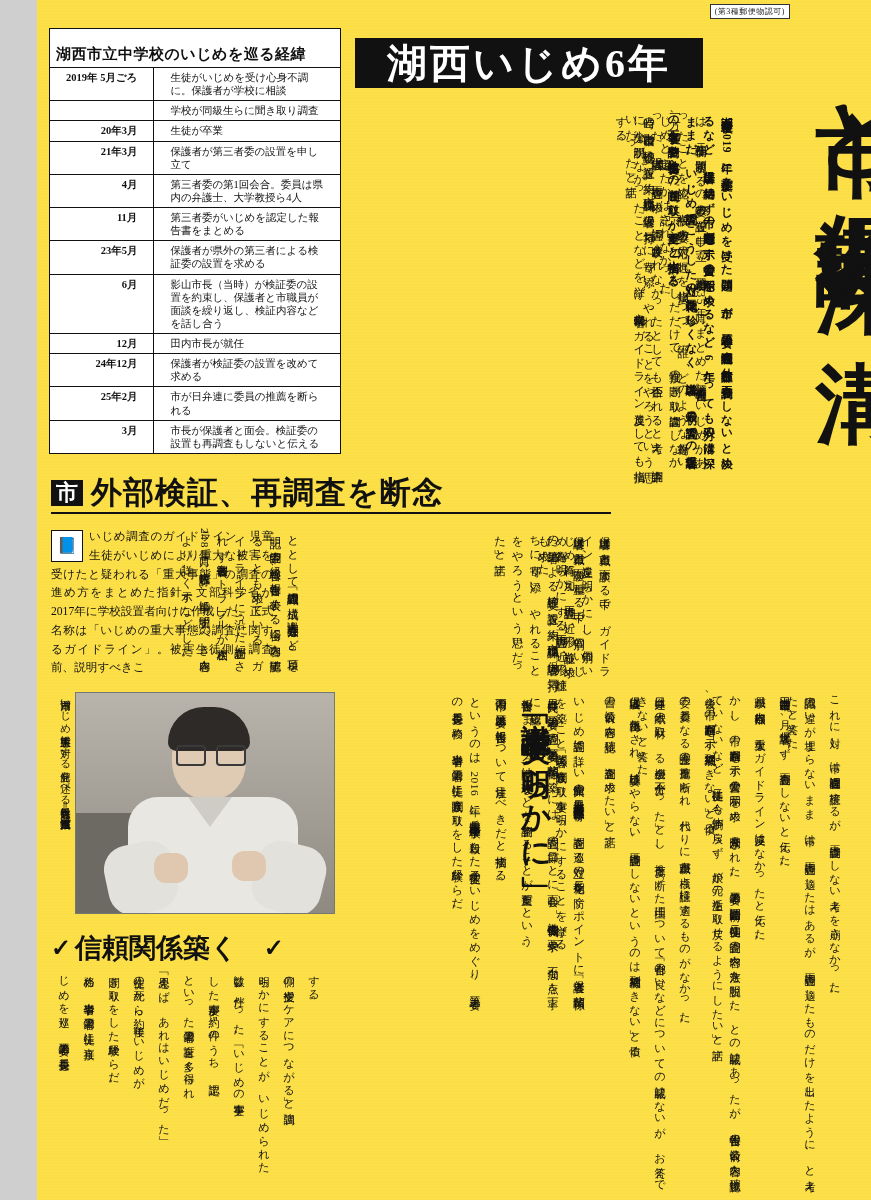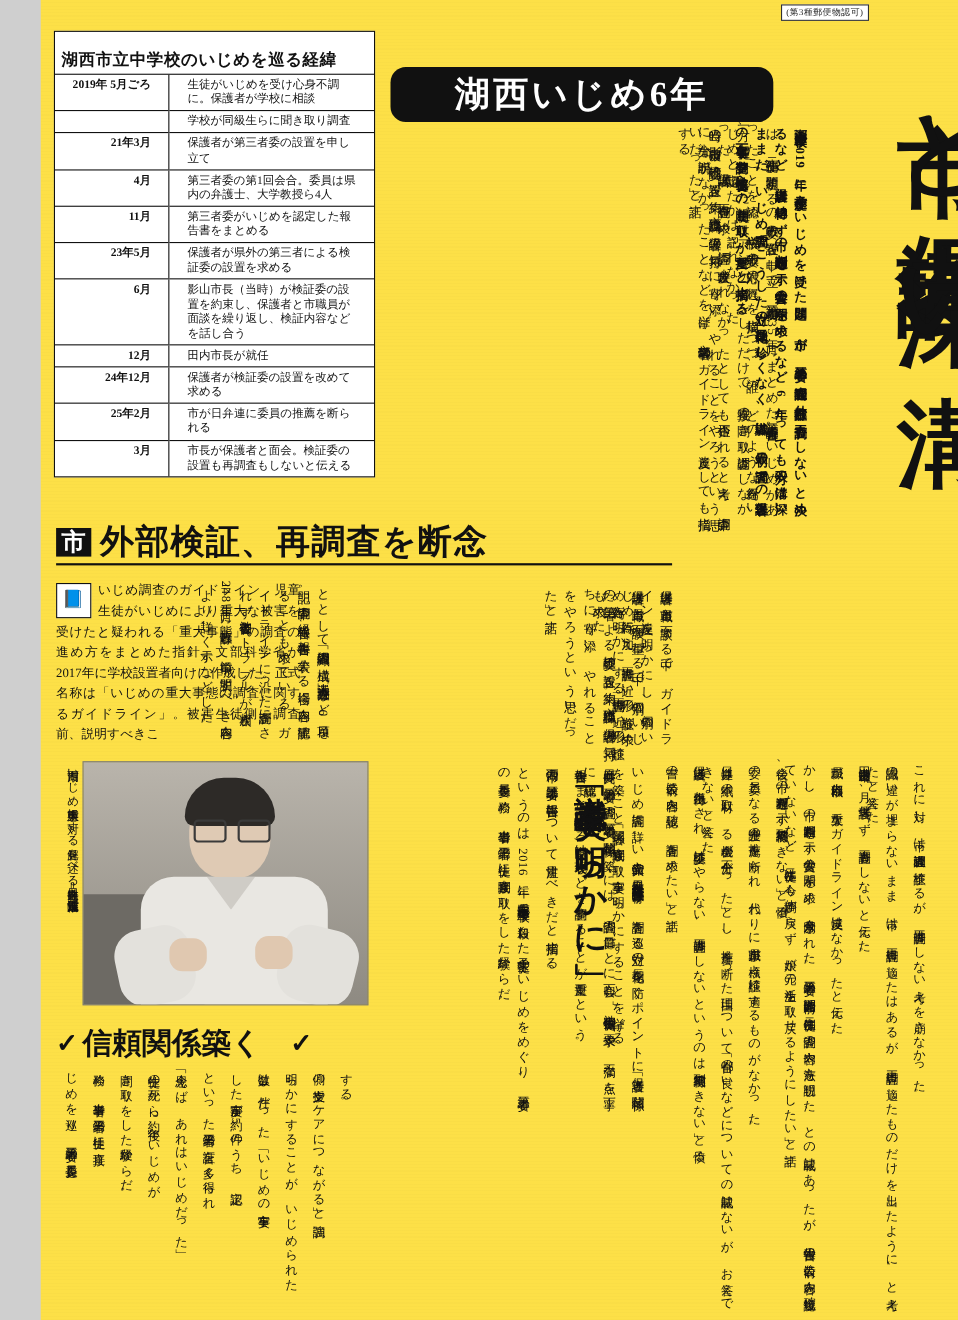--- a/index.html
+++ b/index.html
@@ -47,24 +47,24 @@
     vertical-align:top;
   }
   .chrono tr:first-child td{border-top:none;}
   .chrono td.date{
     width:62px;text-align:right;white-space:nowrap;font-weight:bold;
     letter-spacing:0;
   }
   .chrono td.ev{border-right:none;}
   
   .head-band{
-    position:absolute;left:318px;top:61px;width:348px;height:50px;
+    position:absolute;left:318px;top:38px;width:348px;height:50px;
     background:#111;color:#fff;
     display:flex;align-items:center;justify-content:center;
-    font-size:32px;font-weight:bold;letter-spacing:3px;border-radius:14px;
+    font-size:40px;font-weight:bold;letter-spacing:3px;
   }
   .giant{
     position:absolute;right:6px;top:40px;
     width:150px;
     writing-mode:vertical-rl;
     font-size:86px;line-height:1.02;
     font-weight:bold;
     letter-spacing:4px;
     height:640px;
     text-align:left;
@@ -193,20 +193,24 @@
         <tr>
           <td class="date">2019年
 5月ごろ</td>
           <td class="ev">生徒がいじめを受け心身不調に。保護者が学校に相談</td>
         </tr>
         <tr>
           <td class="date"></td>
           <td class="ev">学校が同級生らに聞き取り調査</td>
         </tr>
         <tr>
+          <td class="date">20年3月</td>
+          <td class="ev">生徒が卒業</td>
+        </tr>
+        <tr>
           <td class="date">21年3月</td>
           <td class="ev">保護者が第三者委の設置を申し立て</td>
         </tr>
         <tr>
           <td class="date">4月</td>
           <td class="ev">第三者委の第1回会合。委員は県内の弁護士、大学教授ら4人</td>
         </tr>
         <tr>
           <td class="date">11月</td>
           <td class="ev">第三者委がいじめを認定した報告書をまとめる</td>

